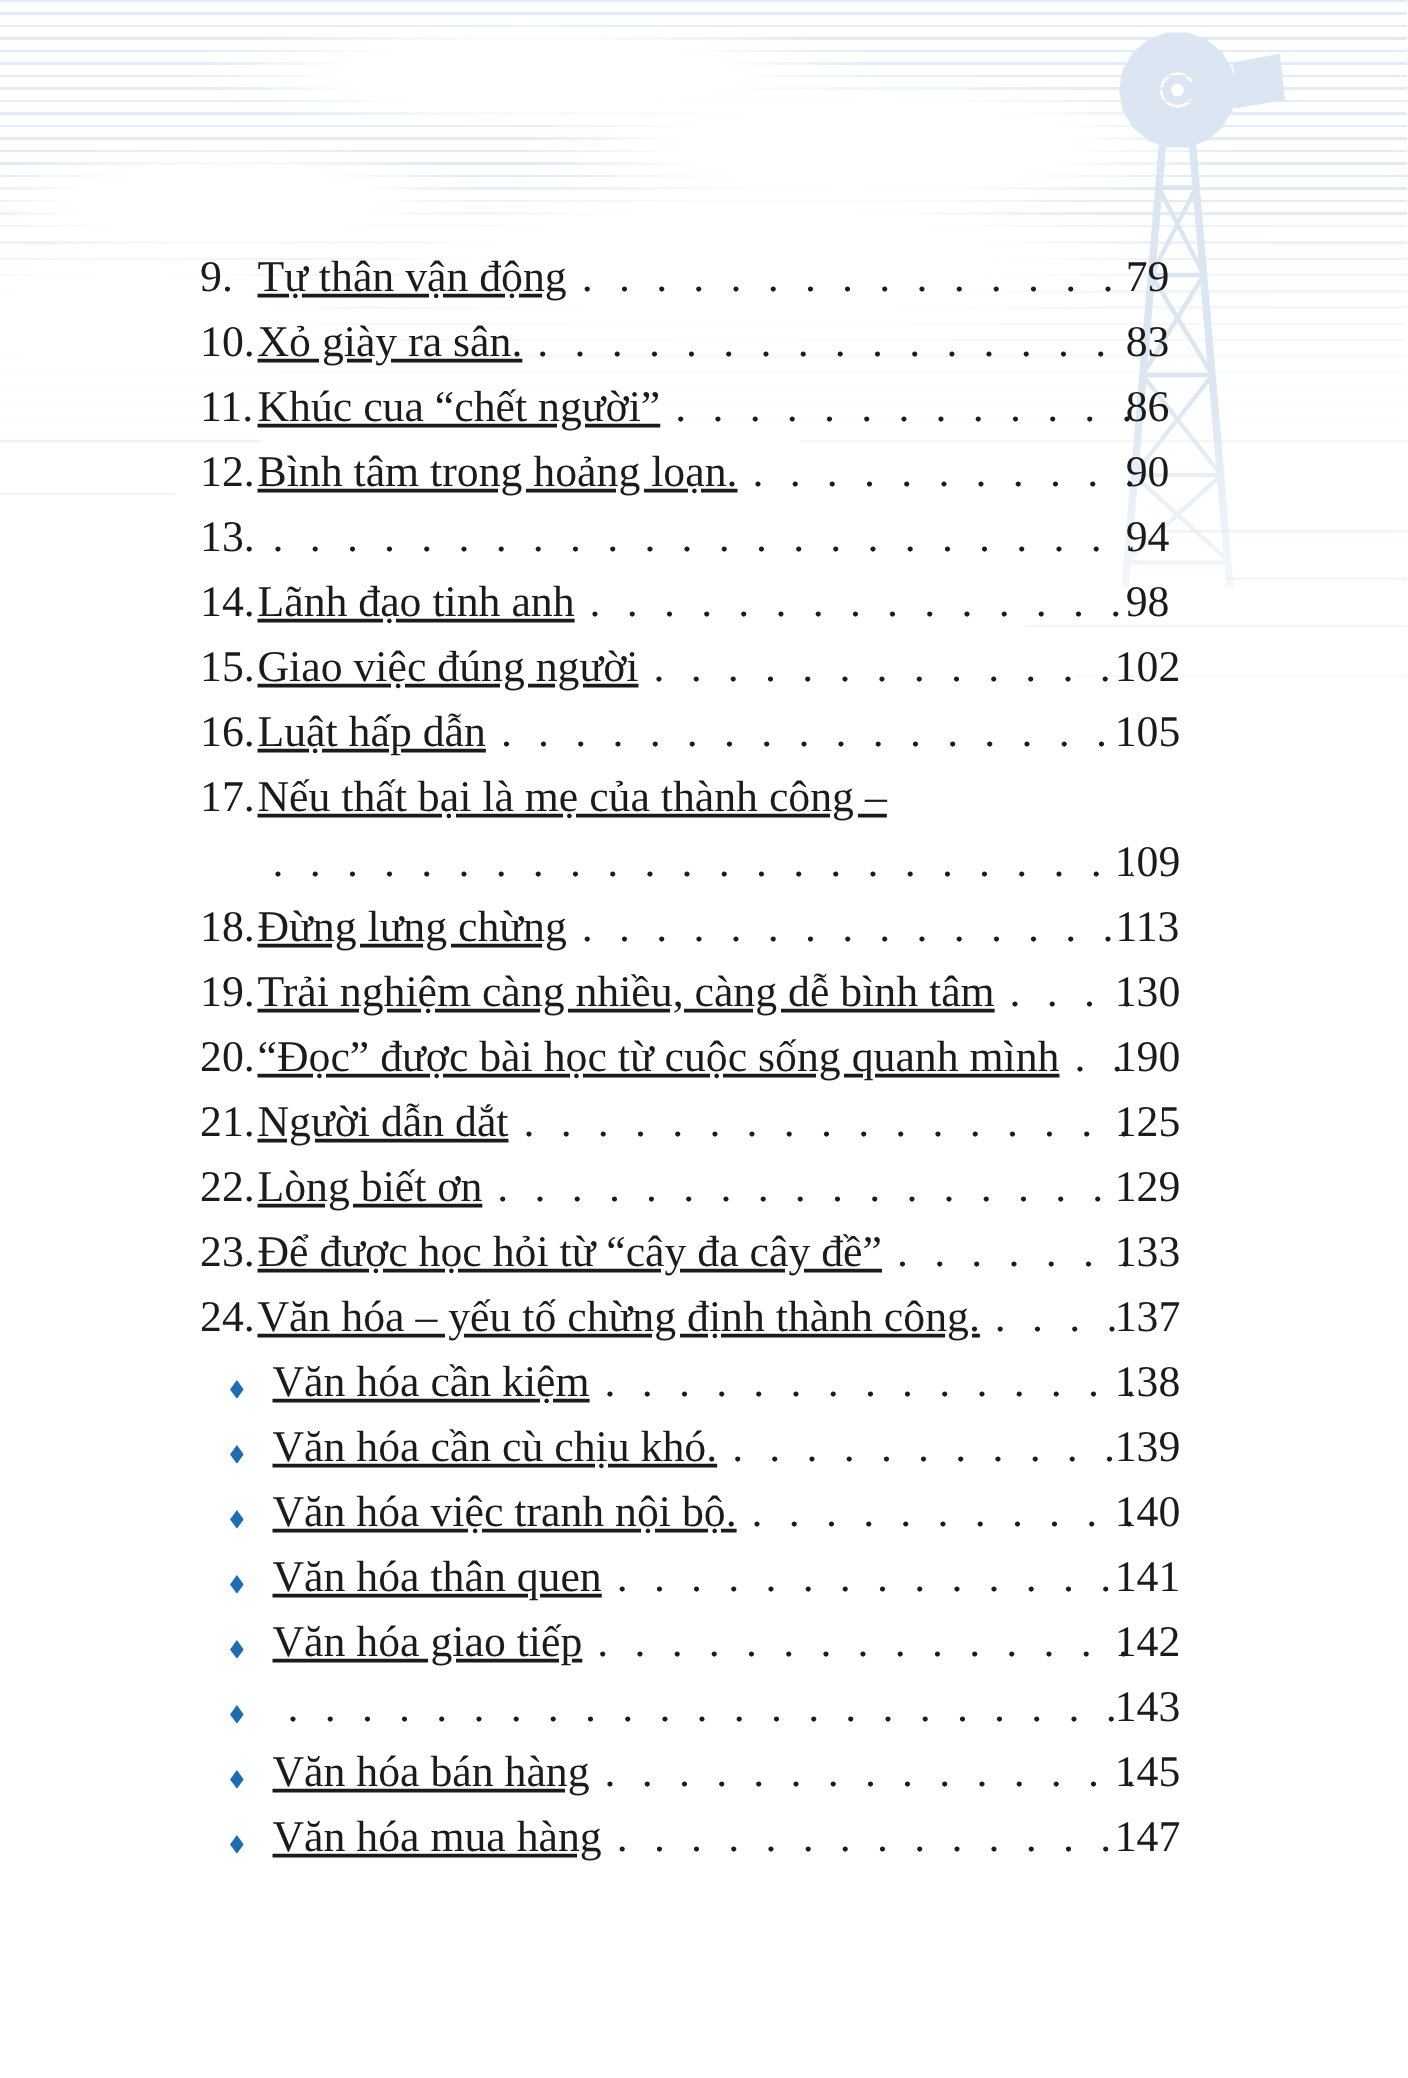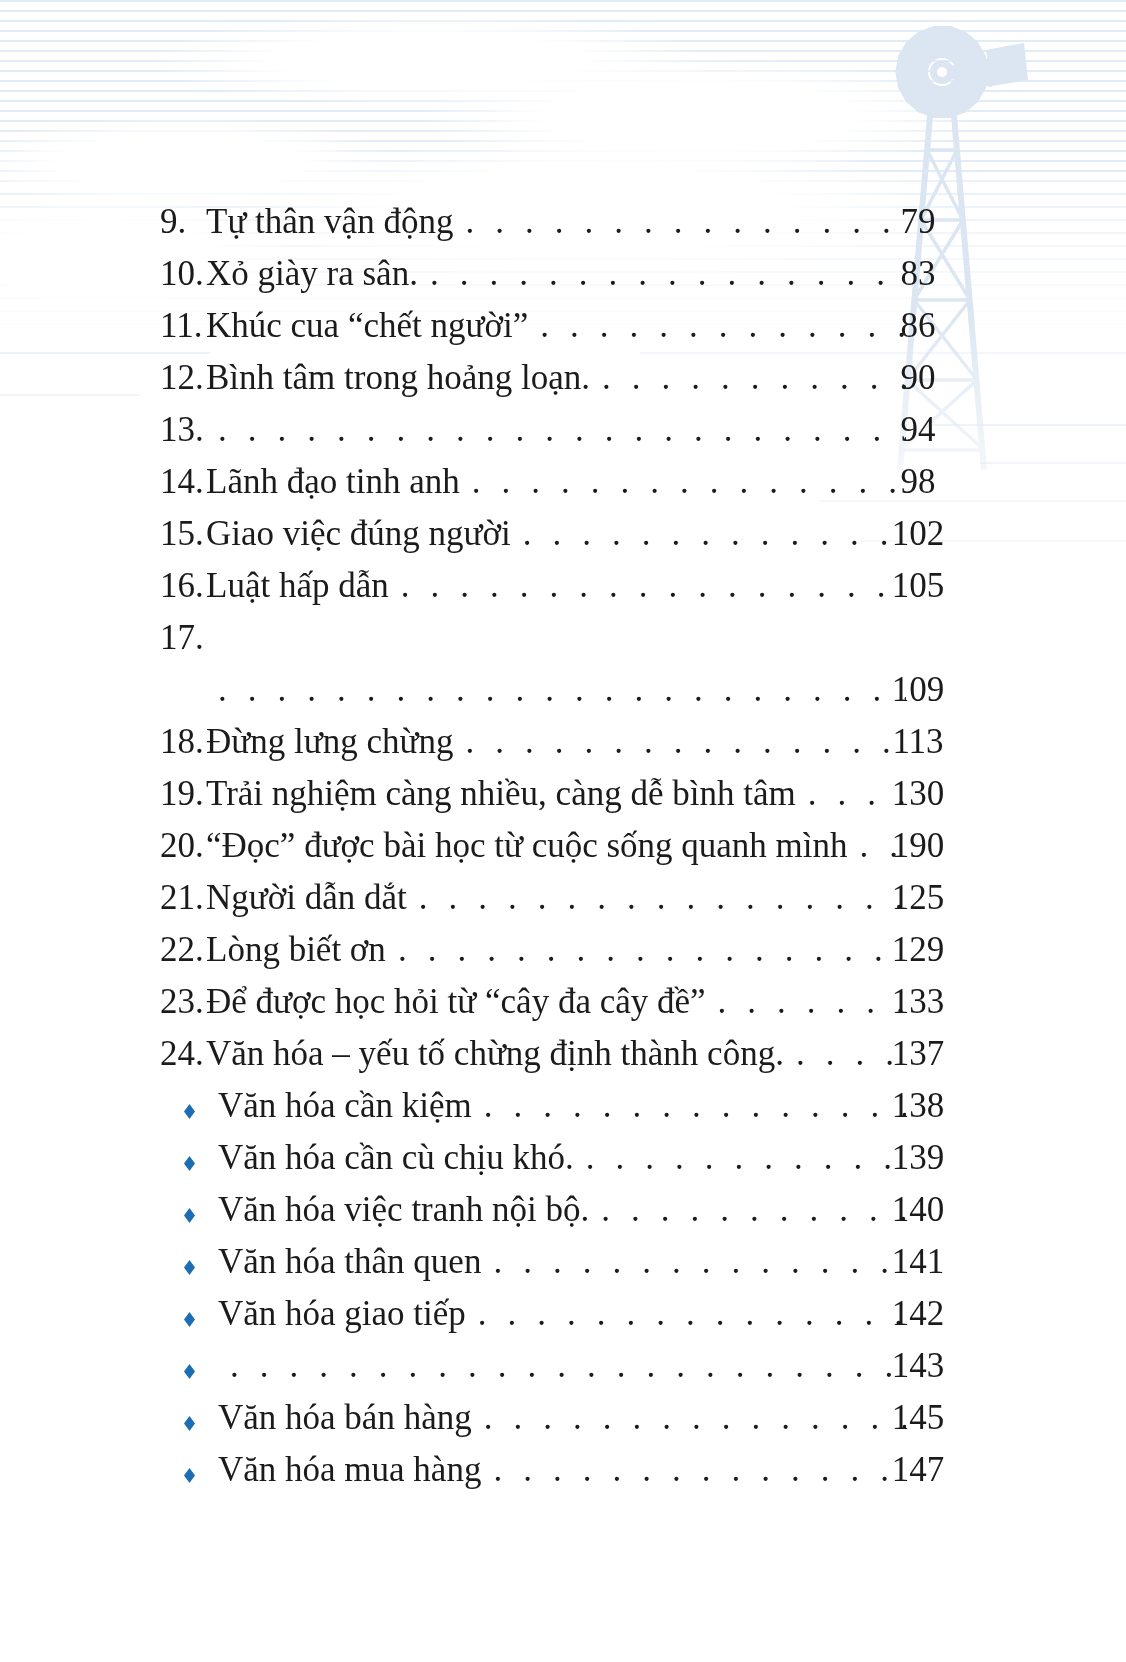--- a/index.html
+++ b/index.html
@@ -26,21 +26,21 @@
   .sline{position:absolute;height:2px;background:var(--line);pointer-events:none;}
   .windmill{position:absolute;left:800px;top:0;width:320px;height:560px;pointer-events:none;}
   .wm-fill{fill:var(--wm);}
   .wm-hole{fill:#ffffff;}
   .wm-stroke{stroke:var(--wm);fill:none;}
   
   .toc{position:absolute;left:160px;top:196px;width:786px;}
   .row{display:flex;height:52px;font-size:35px;white-space:nowrap;}
   .row > *{line-height:52px;}
   .num{flex:0 0 46px;}
-  .title{flex:0 0 auto;}
+  .title{flex:0 0 auto;text-decoration:underline;}
   .leader{
     flex:1 1 0;min-width:0;overflow:hidden;text-align:right;
     margin-left:12px;margin-right:-16px;letter-spacing:21px;color:var(--text);
   }
   .page-num{flex:0 0 56px;text-align:center;}
   .bullet{
     flex:0 0 11px;height:15px;margin:24px 23px 0 24px;align-self:flex-start;
     background:var(--bullet);
     clip-path:polygon(50% 0,100% 50%,50% 100%,0 50%);
   }
@@ -158,20 +158,21 @@
         <span class="page-num">102</span>
       </div>
       <div class="row">
         <span class="num">16.</span>
         <span class="title">Luật hấp dẫn</span>
         <span class="leader">..................................</span>
         <span class="page-num">105</span>
       </div>
       <div class="row">
         <span class="num">17.</span>
+        <span class="title">Nếu thất bại là mẹ của thành công –</span>
       </div>
       <div class="row">
         <span class="num"></span>
         <span class="leader">..................................</span>
         <span class="page-num">109</span>
       </div>
       <div class="row">
         <span class="num">18.</span>
         <span class="title">Đừng lưng chừng</span>
         <span class="leader">..................................</span>

